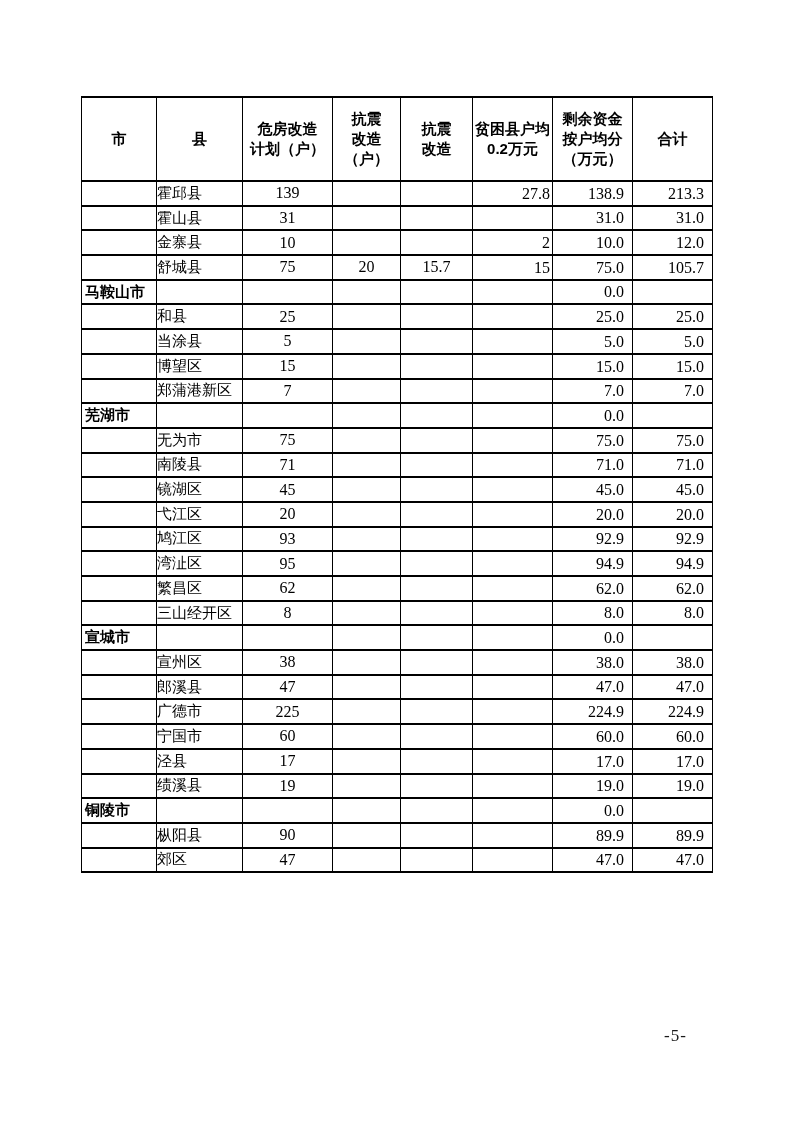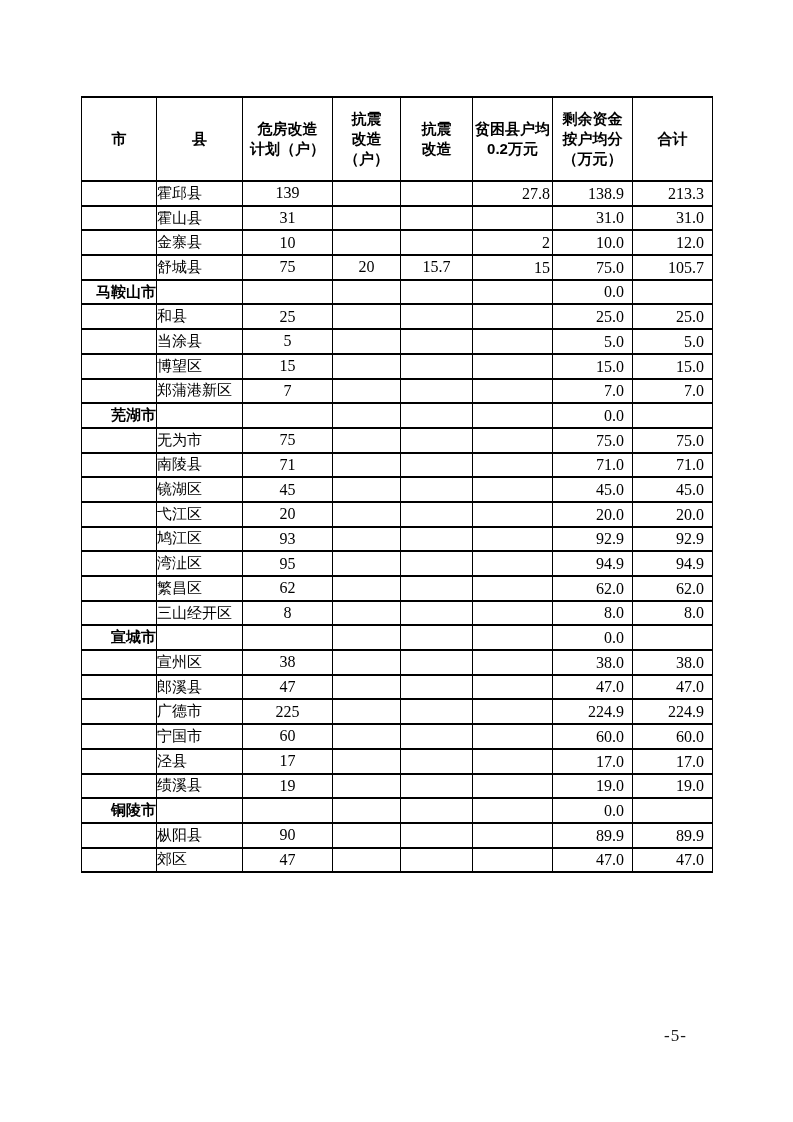--- a/index.html
+++ b/index.html
@@ -41,21 +41,21 @@
     vertical-align: middle;
   }
   .funding-table td {
     height: 24.7px;
     font-size: 16px;
   }
   td.col-city {
     font-family: "Liberation Sans", "DejaVu Sans", sans-serif;
     font-weight: bold;
     font-size: 15px;
-    text-align: right;
+    text-align: left;
     vertical-align: middle;
     padding-left: 3px;
   }
   td.col-county {
     vertical-align: middle;
     font-size: 15px;
   }
   td.col-plan, td.col-seismic_hh, td.col-seismic {
     text-align: center;
     vertical-align: middle;

